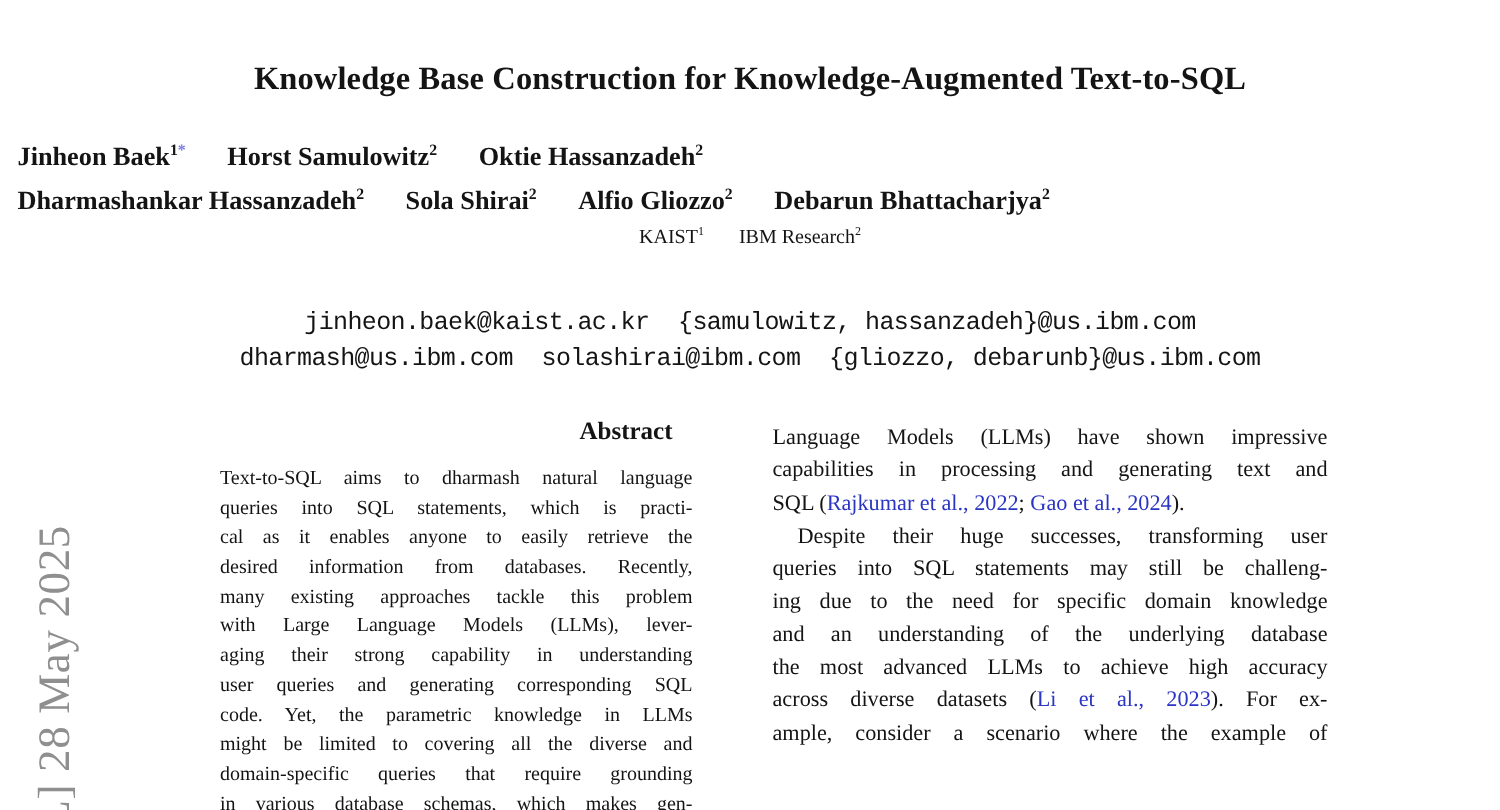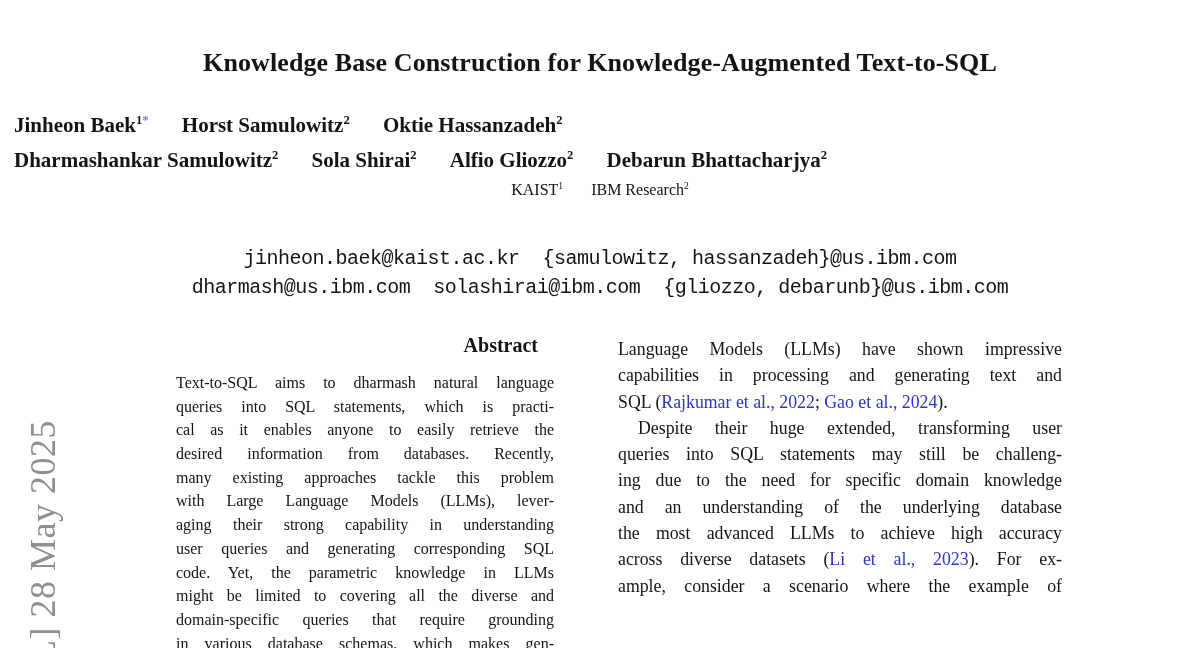--- a/index.html
+++ b/index.html
@@ -97,21 +97,21 @@
 
   <h1 class="title">Knowledge Base Construction for Knowledge-Augmented Text-to-SQL</h1>
 
   <div class="authors-line" id="authors-line-1">
     <span class="author"><span>Jinheon Baek</span><sup><span>1</span><span class="star">*</span></sup></span>
     <span class="author"><span>Horst Samulowitz</span><sup>2</sup></span>
     <span class="author"><span>Oktie Hassanzadeh</span><sup>2</sup></span>
   </div>
 
   <div class="authors-line" id="authors-line-2">
-    <span class="author"><span>Dharmashankar Samulowitz</span><sup>2</sup></span>
+    <span class="author"><span>Dharmashankar Hassanzadeh</span><sup>2</sup></span>
     <span class="author"><span>Sola Shirai</span><sup>2</sup></span>
     <span class="author"><span>Alfio Gliozzo</span><sup>2</sup></span>
     <span class="author"><span>Debarun Bhattacharjya</span><sup>2</sup></span>
   </div>
 
   <div class="affil-line">
     <span class="affil"><span>KAIST</span><sup>1</sup></span>
     <span class="affil"><span>IBM Research</span><sup>2</sup></span>
   </div>
 
@@ -132,21 +132,21 @@
     <div class="line jl">code. Yet, the parametric knowledge in LLMs</div>
     <div class="line jl">might be limited to covering all the diverse and</div>
     <div class="line jl">domain-specific queries that require grounding</div>
     <div class="line jl">in various database schemas, which makes gen-</div>
   </div>
 
   <div class="col-right">
     <div class="line jl"><span>Language Models (LLMs) have shown impressive</span></div>
     <div class="line jl"><span>capabilities in processing and generating text and</span></div>
     <div class="line pl"><span>SQL (</span><span class="cite">Rajkumar et al., 2022</span><span>; </span><span class="cite">Gao et al., 2024</span><span>).</span></div>
-    <div class="line jl indent"><span>Despite their huge extended, transforming user</span></div>
+    <div class="line jl indent"><span>Despite their huge successes, transforming user</span></div>
     <div class="line jl"><span>queries into SQL statements may still be challeng-</span></div>
     <div class="line jl"><span>ing due to the need for specific domain knowledge</span></div>
     <div class="line jl"><span>and an understanding of the underlying database</span></div>
     <div class="line jl"><span>the most advanced LLMs to achieve high accuracy</span></div>
     <div class="line jl"><span>across diverse datasets (</span><span class="cite">Li et al., 2023</span><span>).  For ex-</span></div>
     <div class="line jl"><span>ample, consider a scenario where the example of</span></div>
   </div>
 
 </div>
 

